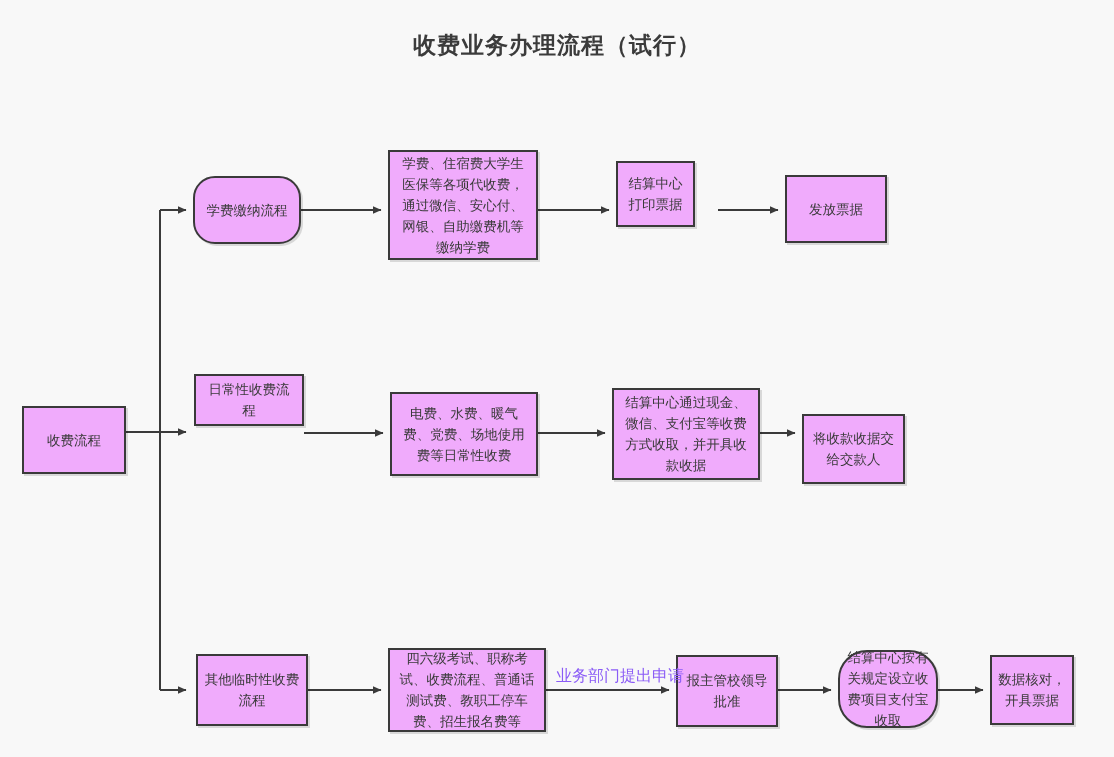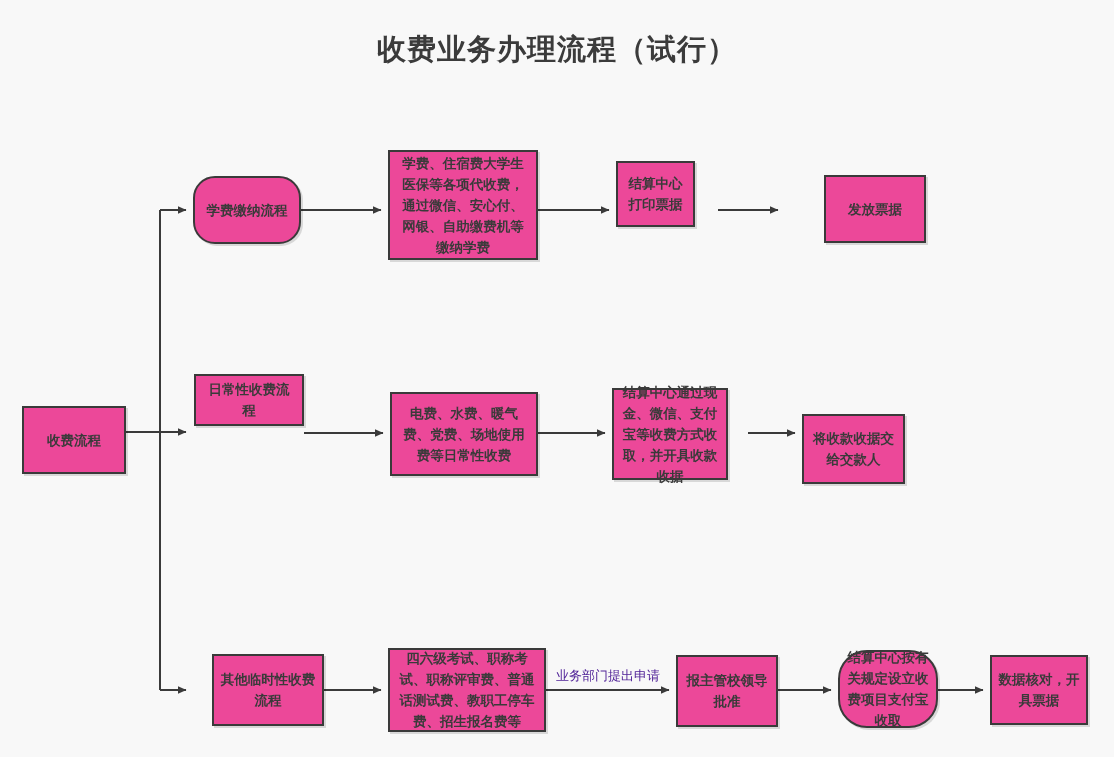--- a/index.html
+++ b/index.html
@@ -14,57 +14,56 @@
     overflow: hidden;
     font-family: "DejaVu Sans", "Liberation Sans", sans-serif;
     color: #333333;
   }
   #diagram-title {
     position: absolute;
     left: 0;
     top: 30px;
     width: 1114px;
     text-align: center;
-    font-size: 29px;
+    font-size: 23px;
     font-weight: bold;
     color: #3b3b3b;
     letter-spacing: 1px;
   }
   #flow-canvas {
     position: absolute;
     left: 0;
     top: 0;
     width: 1114px;
     height: 757px;
   }
   .node {
     position: absolute;
     box-sizing: border-box;
-    background: #ec4899;
+    background: #f0abfc;
     border: 2px solid #3a3a3a;
     box-shadow: 2px 2px 0 rgba(0,0,0,0.13);
     display: flex;
     align-items: center;
     justify-content: center;
     text-align: center;
     font-size: 13.5px;
     line-height: 21px;
     color: #3a3a3a;
     padding: 2px 6px;
-    font-weight: bold;
   }
   .node-text {
     display: block;
     width: 100%;
     word-break: break-all;
   }
   .edge-label {
     position: absolute;
-    font-size: 13px;
-    color: #4c1d95;
+    font-size: 16px;
+    color: #8b5cf6;
     line-height: 16px;
     white-space: nowrap;
   }
 </style>
 </head>
 <body>
 
 <div id="diagram-title">收费业务办理流程（试行）</div>
 
 <svg id="flow-canvas" viewBox="0 0 1114 757" width="1114" height="757" aria-hidden="true">
@@ -105,46 +104,46 @@
     </div>
     <div class="node" style="left: 193px; top: 176px; width: 108px; height: 68px; border-radius: 22px;">
       <span class="node-text">学费缴纳流程</span>
     </div>
     <div class="node" style="left: 388px; top: 150px; width: 150px; height: 110px;">
       <span class="node-text">学费、住宿费大学生医保等各项代收费，通过微信、安心付、网银、自助缴费机等缴纳学费</span>
     </div>
     <div class="node" style="left: 616px; top: 161px; width: 79px; height: 66px;">
       <span class="node-text">结算中心打印票据</span>
     </div>
-    <div class="node" style="left: 785px; top: 175px; width: 102px; height: 68px; margin-left: 39px;">
+    <div class="node" style="left: 785px; top: 175px; width: 102px; height: 68px;">
       <span class="node-text">发放票据</span>
     </div>
     <div class="node" style="left: 194px; top: 374px; width: 110px; height: 52px;">
       <span class="node-text">日常性收费流程</span>
     </div>
     <div class="node" style="left: 390px; top: 392px; width: 148px; height: 84px; justify-content: center;">
       <span class="node-text">电费、水费、暖气费、党费、场地使用费等日常性收费</span>
     </div>
-    <div class="node" style="left: 612px; top: 388px; width: 116px; height: 92px;">
+    <div class="node" style="left: 612px; top: 388px; width: 148px; height: 92px;">
       <span class="node-text">结算中心通过现金、微信、支付宝等收费方式收取，并开具收款收据</span>
     </div>
     <div class="node" style="left: 802px; top: 398px; width: 103px; height: 70px; margin-top: 16px;">
       <span class="node-text">将收款收据交给交款人</span>
     </div>
-    <div class="node" style="left: 212px; top: 654px; width: 112px; height: 72px;">
+    <div class="node" style="left: 196px; top: 654px; width: 112px; height: 72px;">
       <span class="node-text">其他临时性收费流程</span>
     </div>
     <div class="node" style="left: 388px; top: 648px; width: 158px; height: 84px;">
-      <span class="node-text">四六级考试、职称考试、职称评审费、普通话测试费、教职工停车费、招生报名费等</span>
+      <span class="node-text">四六级考试、职称考试、收费流程、普通话测试费、教职工停车费、招生报名费等</span>
     </div>
     <div class="node" style="left: 676px; top: 655px; width: 102px; height: 72px;">
       <span class="node-text">报主管校领导批准</span>
     </div>
     <div class="node" style="left: 838px; top: 650px; width: 100px; height: 78px; border-radius: 29px;">
       <span class="node-text">结算中心按有关规定设立收费项目支付宝收取</span>
     </div>
-    <div class="node" style="left: 990px; top: 655px; width: 98px; height: 70px;">
+    <div class="node" style="left: 990px; top: 655px; width: 84px; height: 70px;">
       <span class="node-text">数据核对，开具票据</span>
     </div>
   </div>
 <div id="edge-labels-layer">
     <div class="edge-label" style="left: 556px; top: 668px;">业务部门提出申请</div>
   </div>
 
 </body></html>

